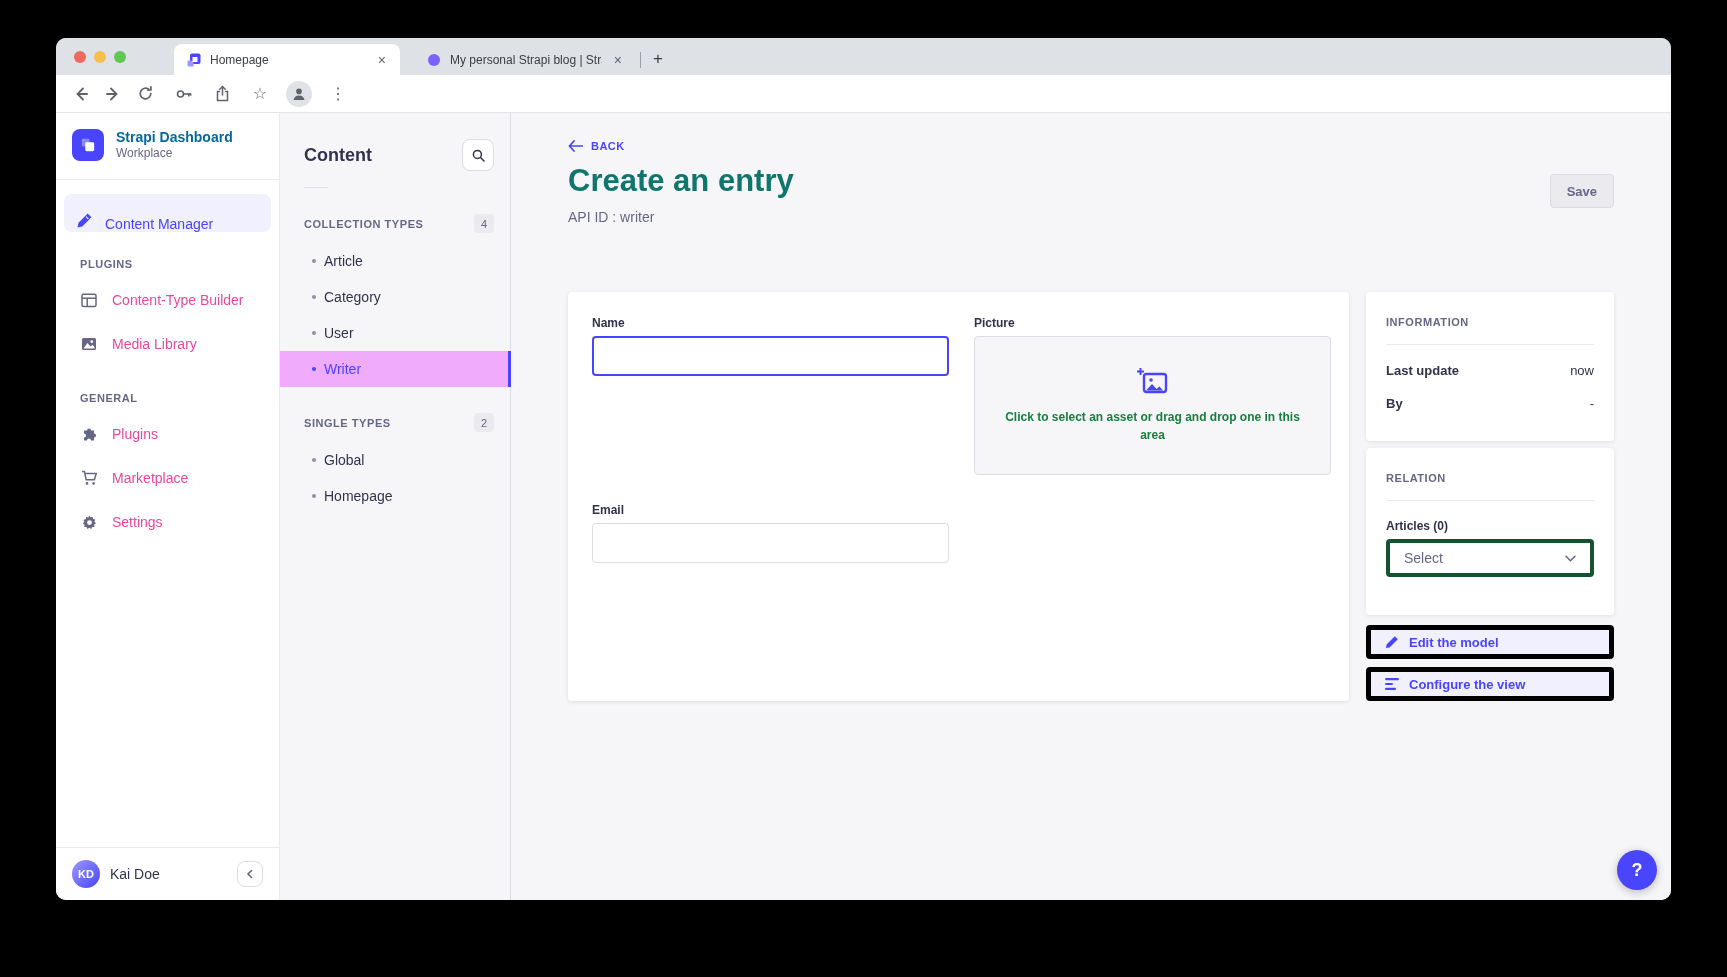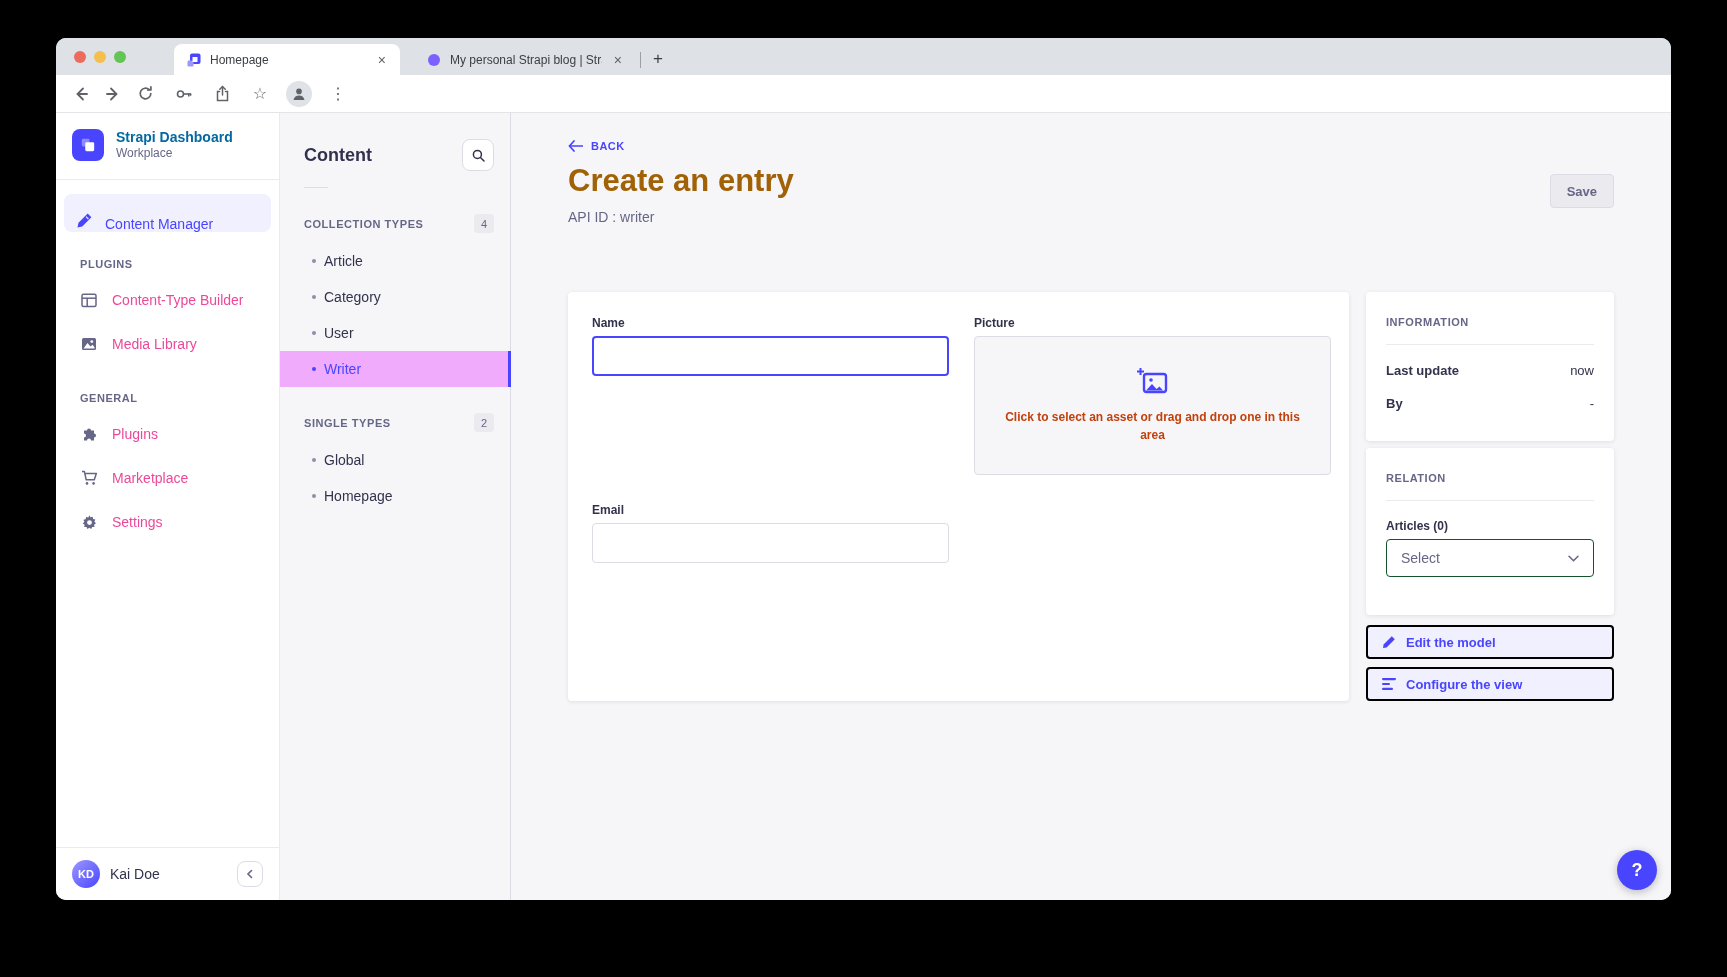--- a/index.html
+++ b/index.html
@@ -87,52 +87,52 @@
              font-size:14px; color:#32324d; position:relative; }
   .sn-bullet { width:4px; height:4px; border-radius:50%; background:#8e8ea9; flex:none; }
   .sn-item.active { background:#f0abfc; color:#4945ff; font-weight:500; }
   .sn-item.active .sn-bullet { background:#4945ff; }
   .sn-ind { position:absolute; right:-1px; top:0; width:3px; height:100%; background:#4945ff; }
 
   
   .canvas { flex:1; background:#f6f6f9; position:relative; overflow:hidden; }
   .back-link { position:absolute; left:57px; top:27px; display:flex; align-items:center; gap:8px;
                color:#4945ff; font-size:11px; font-weight:700; letter-spacing:.04em; }
-  .page-title { position:absolute; left:57px; top:50px; font-size:31px; font-weight:700; color:#a16207; }
+  .page-title { position:absolute; left:57px; top:50px; font-size:31px; font-weight:700; color:#0f766e; }
   .page-sub { position:absolute; left:57px; top:96px; font-size:14px; color:#666687; }
   .save-btn { position:absolute; right:57px; top:61px; height:34px; padding:0 16px;
               background:#eaeaef; border:1px solid #dcdce4; border-radius:4px;
               font-size:13px; font-weight:600; color:#666687;
               display:flex; align-items:center; font-family:inherit; }
 
   .content-row { position:absolute; left:57px; top:179px; right:57px; display:flex; gap:17px; }
   .form-card { width:781px; background:#fff; border-radius:4px; padding:24px;
                box-shadow:0 1px 4px rgba(33,33,52,.1); flex:none; }
   .form-grid { display:grid; grid-template-columns:357px 357px; column-gap:25px; }
   .f-label { font-size:12px; font-weight:600; color:#32324d; margin-bottom:6px; }
   .f-input { width:100%; height:40px; border:1px solid #dcdce4; border-radius:4px; background:#fff;
              font-size:14px; color:#32324d; padding:0 14px; font-family:inherit; outline:none; }
   .f-input.focused { border:2px solid #4945ff; }
   .upload-box { height:139px; background:#f6f6f9; border:1px solid #dcdce4; border-radius:4px;
                 display:flex; flex-direction:column; align-items:center; justify-content:center; gap:12px; }
-  .upload-text { font-size:12px; font-weight:600; color:#c2410c; text-align:center; width:320px; line-height:1.5; }
+  .upload-text { font-size:12px; font-weight:600; color:#15803d; text-align:center; width:320px; line-height:1.5; }
   .email-row { margin-top:28px; width:357px; }
 
   .right-col { width:248px; display:flex; flex-direction:column; flex:none; }
   .side-card { background:#fff; border-radius:4px; box-shadow:0 1px 4px rgba(33,33,52,.1); padding:24px 20px 20px 20px; }
   .card-head { font-size:11px; font-weight:700; letter-spacing:.05em; color:#666687; }
   .card-divider { height:1px; background:#eaeaef; margin:16px 0 18px 0; }
   .info-row { display:flex; justify-content:space-between; align-items:center; margin-bottom:18px; }
   .info-label { font-size:13px; font-weight:600; color:#32324d; }
   .info-value { font-size:13px; color:#32324d; }
   .rel-field-label { font-size:12px; font-weight:600; color:#32324d; margin-bottom:6px; }
-  .select-box { height:38px; border:1px solid #14532d; border-radius:4px; background:#fff;
+  .select-box { height:38px; border:4px solid #14532d; border-radius:4px; background:#fff;
                 display:flex; align-items:center; justify-content:space-between; padding:0 14px; }
   .select-value { font-size:14px; color:#666687; }
-  .rail-btn { margin-top:8px; height:34px; background:#f0f0ff; border:2px solid #000000; border-radius:4px;
+  .rail-btn { margin-top:8px; height:34px; background:#f0f0ff; border:5px solid #000000; border-radius:4px;
               display:flex; align-items:center; gap:10px; padding:0 14px;
               font-size:13px; font-weight:600; color:#4945ff; font-family:inherit; }
   .rail-btn.first { margin-top:10px; }
 
   .help-fab { position:absolute; right:14px; bottom:10px; width:40px; height:40px; border-radius:50%;
               background:#4945ff; color:#fff; font-size:18px; font-weight:700;
               display:flex; align-items:center; justify-content:center;
               box-shadow:0 2px 8px rgba(0,0,0,.25); }
 </style>
 </head>

